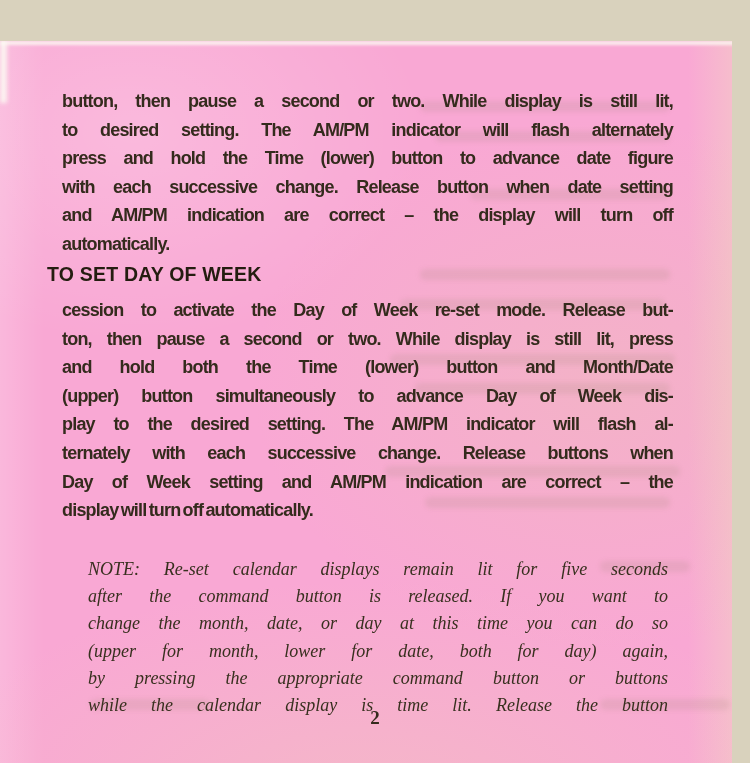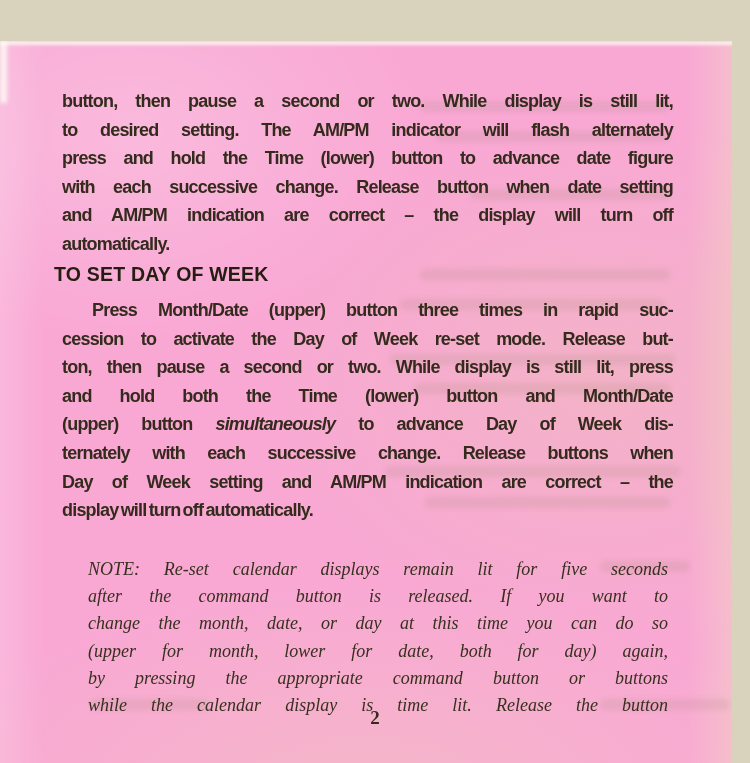--- a/index.html
+++ b/index.html
@@ -32,36 +32,36 @@
   .body-text{
     position:absolute;left:62px;width:611px;
     font-size:18px;font-weight:700;color:#342b1d;
     letter-spacing:-0.8px;word-spacing:-2px;
     line-height:28.5px;
   }
   .bl{text-align:justify;text-align-last:justify;}
   .bl-last{text-align:center;text-align-last:left;}
   .indent{padding-left:30px;}
   .heading{
-    position:absolute;left:54px;top:222px;
+    position:absolute;left:47px;top:222px;
     font-size:19.5px;font-weight:700;color:#241d10;
     letter-spacing:0.2px;white-space:nowrap;
   }
   .para1{top:46px;}
   .para2{top:255px;line-height:28.6px;}
   .note-block{
     position:absolute;left:88px;top:515px;width:580px;
     font-family:"Liberation Serif", serif;
     font-style:italic;font-weight:400;
     font-size:18px;color:#38301f;
     letter-spacing:0px;word-spacing:1px;
     line-height:27.2px;
   }
   .note-block .bl{text-align:justify;text-align-last:justify;}
-  .it{font-style:italic;font-weight:700;}
+  .it{font-weight:700;}
   .page-number{
     position:absolute;left:0;top:666px;width:750px;
     text-align:center;
     font-family:"Liberation Serif", serif;
     font-size:19px;font-weight:700;color:#342b1d;
   }
 </style>
 </head>
 <body>
 
@@ -91,25 +91,25 @@
     <div class="bl">to desired setting. The AM/PM indicator will flash alternately</div>
     <div class="bl">press and hold the Time (lower) button to advance date figure</div>
     <div class="bl">with each successive change. Release button when date setting</div>
     <div class="bl">and AM/PM indication are correct – the display will turn off</div>
     <div class="bl bl-last">automatically.</div>
   </div>
 
   <div class="heading">TO SET DAY OF WEEK</div>
 
   <div class="body-text para2">
-    <div class="bl indent">Press Month/Date (upper) button three times in rapid suc-</div>
     <div class="bl">cession to activate the Day of Week re-set mode. Release but-</div>
     <div class="bl">ton, then pause a second or two. While display is still lit, press</div>
     <div class="bl">and hold both the Time (lower) button and Month/Date</div>
     <div class="bl"><span>(upper) button </span><span class="it">simultaneously</span><span> to advance Day of Week dis-</span></div>
+    <div class="bl">play to the desired setting. The AM/PM indicator will flash al-</div>
     <div class="bl">ternately with each successive change. Release buttons when</div>
     <div class="bl">Day of Week setting and AM/PM indication are correct – the</div>
     <div class="bl bl-last">display will turn off automatically.</div>
   </div>
 
   <div class="note-block">
     <div class="bl">NOTE: Re-set calendar displays remain lit for five seconds</div>
     <div class="bl">after the command button is released. If you want to</div>
     <div class="bl">change the month, date, or day at this time you can do so</div>
     <div class="bl">(upper for month, lower for date, both for day) again,</div>

